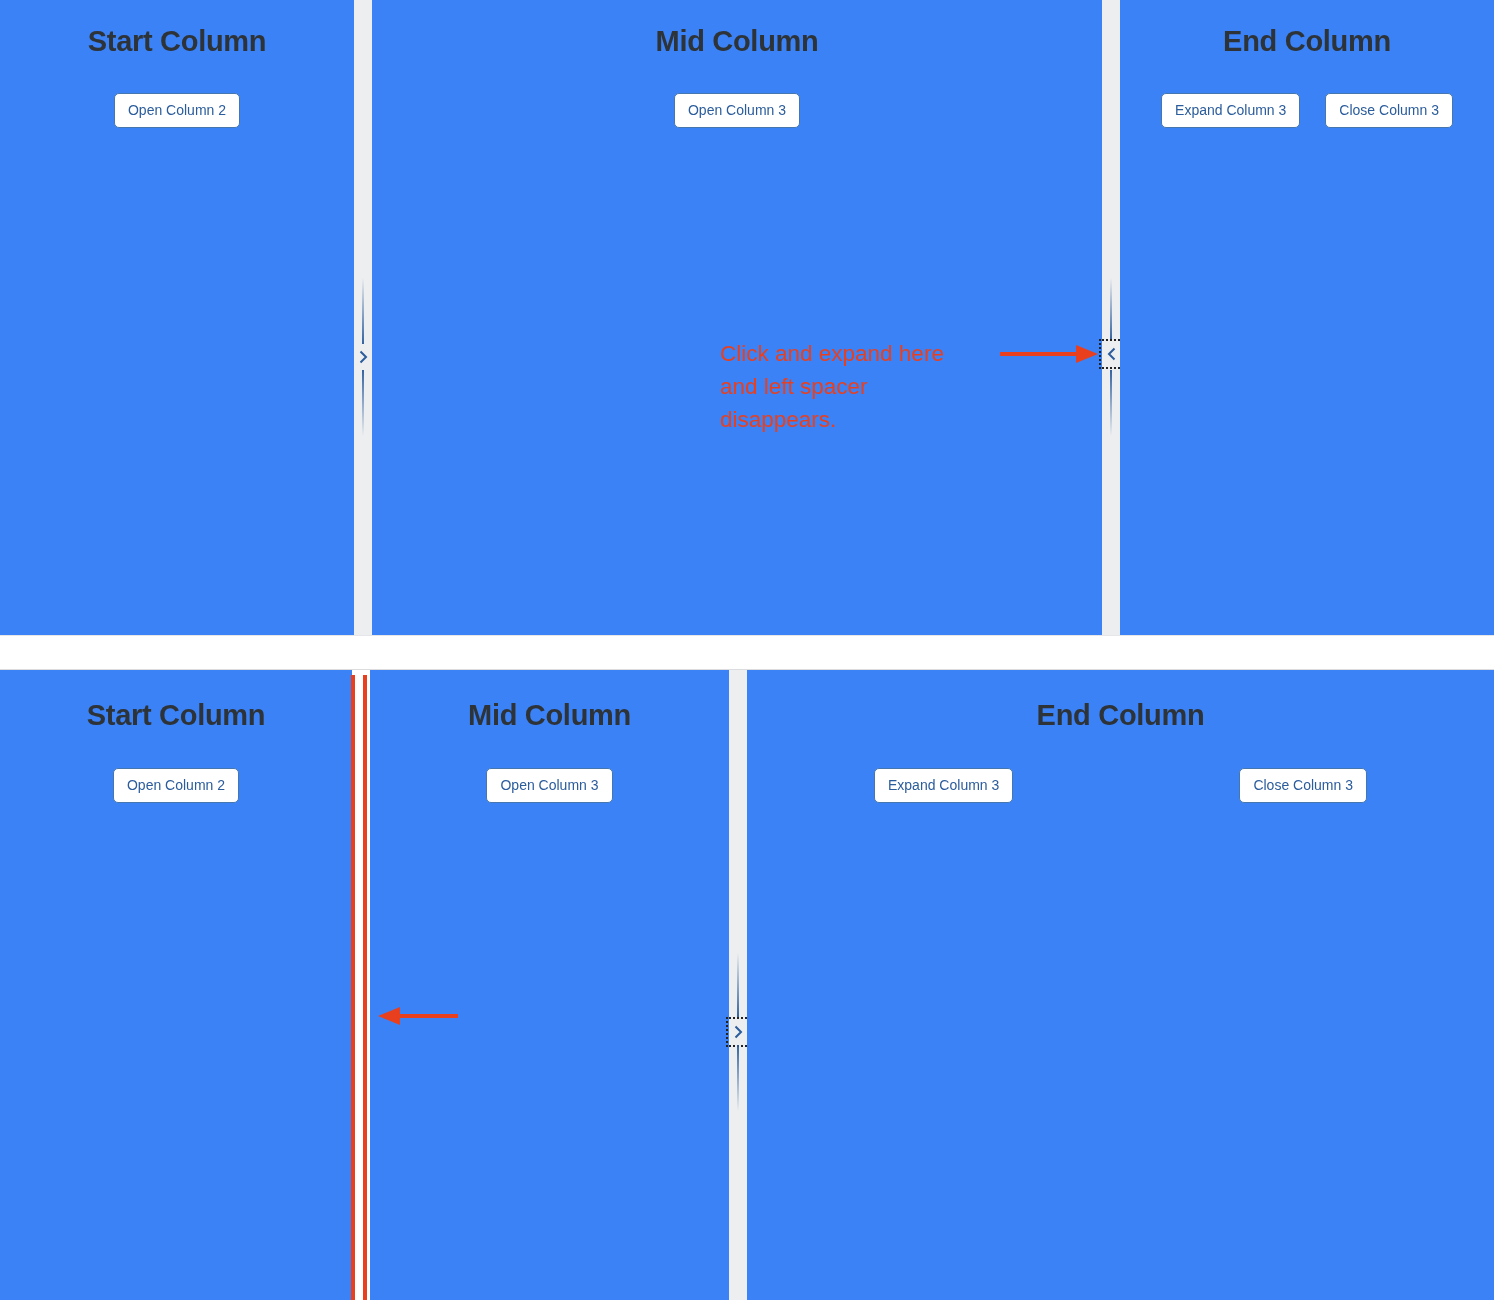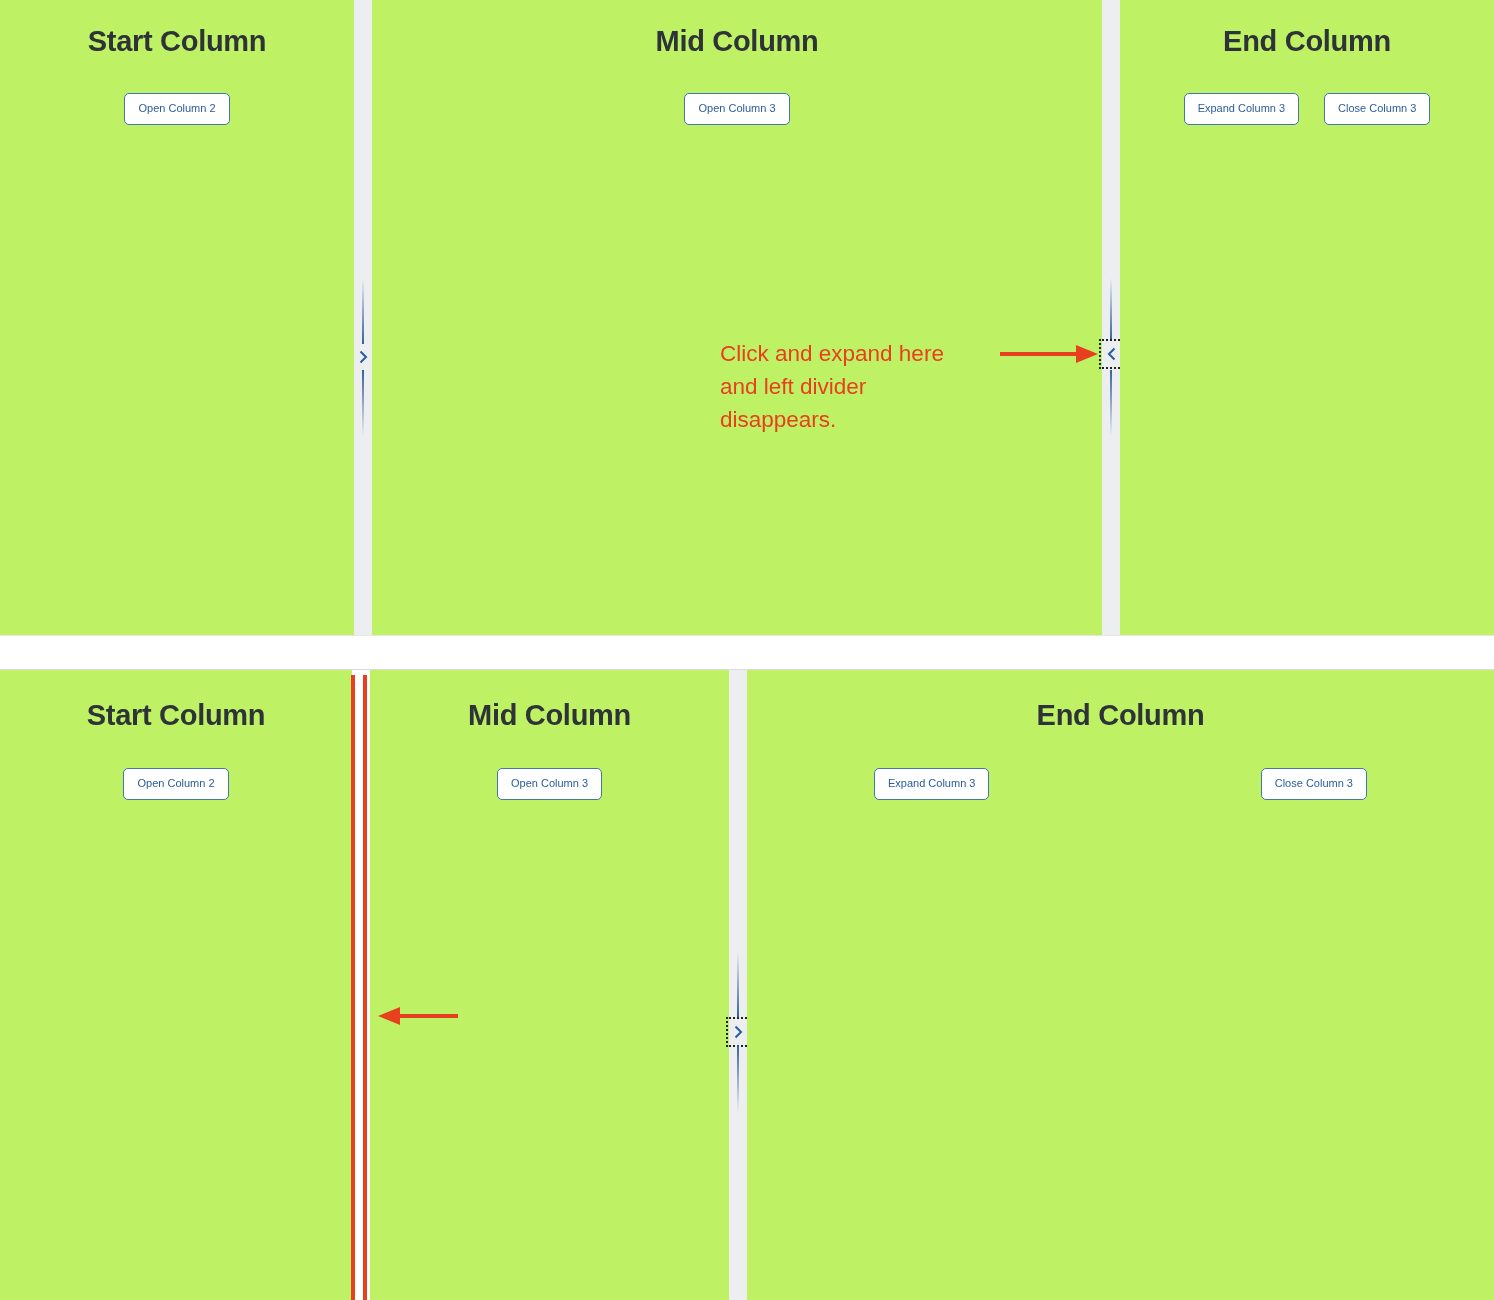--- a/index.html
+++ b/index.html
@@ -34,21 +34,21 @@
     background: #e6e6e8;
   }
   .hrule-1 { top: 635px; }
   .hrule-2 { top: 669px; background:#dcdcde; }
 
   
   .column {
     position: absolute;
     top: 0;
     height: 100%;
-    background: #bef264;
+    background: #3b82f6;
   }
   .col-title {
     position: absolute;
     left: 0;
     width: 100%;
     text-align: center;
     font-size: 29px;
     font-weight: bold;
     color: #2e3338;
     letter-spacing: -0.3px;
@@ -59,21 +59,21 @@
     left: 0;
     width: 100%;
     display: flex;
     justify-content: center;
     align-items: flex-start;
   }
   .btn-row.spread { justify-content: space-between; }
 
   .btn {
     font-family: "Liberation Sans", "DejaVu Sans", sans-serif;
-    font-size: 11px;
+    font-size: 14px;
     line-height: 1;
     color: #2b5c9c;
     background: #ffffff;
     border: 1px solid #4577ae;
     border-radius: 5px;
     padding: 9px 13px 10px 13px;
     cursor: pointer;
     white-space: nowrap;
   }
 
@@ -165,21 +165,21 @@
     </div>
 
     <div class="column" style="left:372px; width:730px;">
       <div class="col-title" style="top:25px;">Mid Column</div>
       <div class="btn-row" style="top:93px;">
         <button class="btn">Open Column 3</button>
       </div>
     </div>
 
     <div class="anno-text" style="left:720px; top:337px; width:300px;">Click and expand here
-and left divider
+and left spacer
 disappears.</div>
     <svg class="anno-arrow" style="left:998px; top:341px;" width="102" height="26" viewBox="0 0 102 26">
       <line x1="2" y1="13" x2="82" y2="13" stroke="#e8401f" stroke-width="4"></line>
       <polygon points="78,4 100,13 78,22" fill="#e8401f"></polygon>
     </svg>
 
     <div class="spacer" style="left:1102px; width:18px;"></div>
 
     <div class="divider" style="left:1102px;">
       <div class="bar bar-up" style="top:278px; height:62px;"></div>

